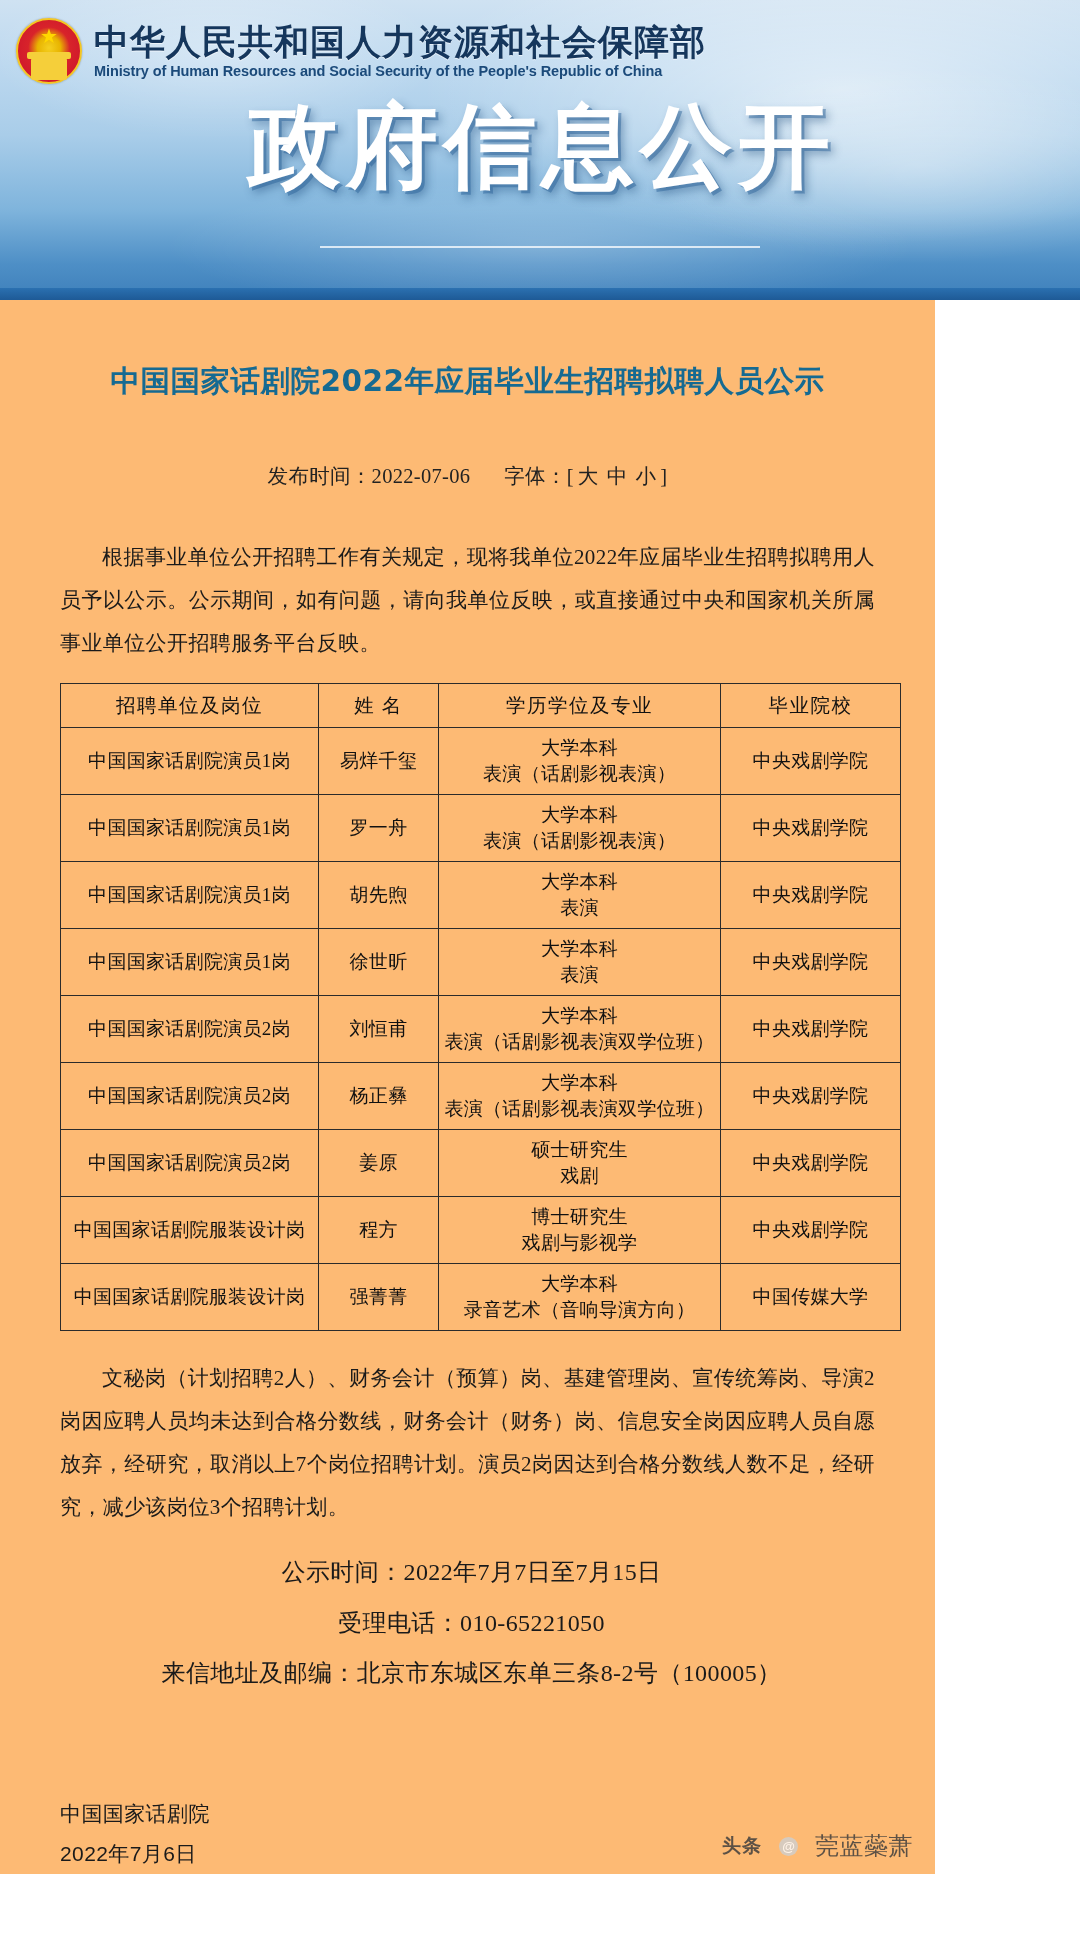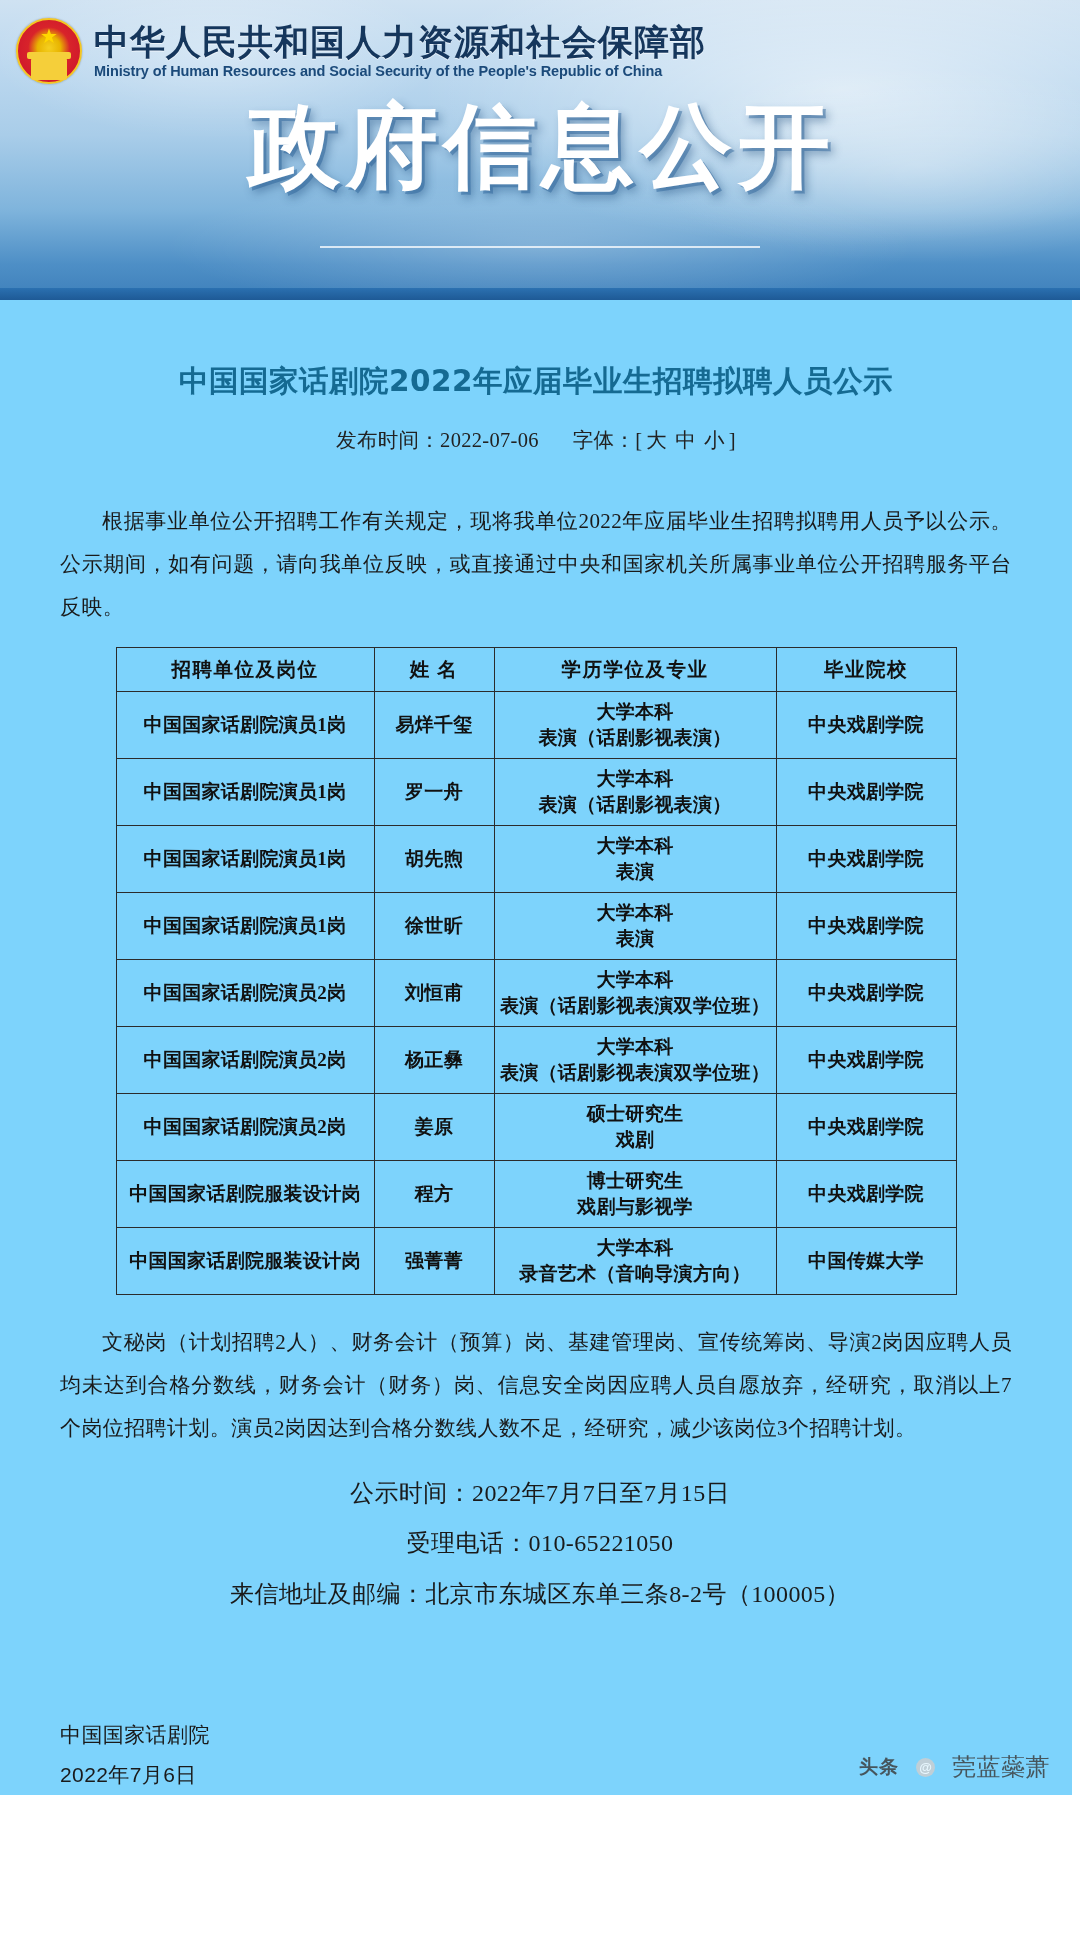--- a/index.html
+++ b/index.html
@@ -119,40 +119,40 @@
     transform: translateX(-50%);
     bottom: 52px;
     width: 440px;
     height: 2px;
     background: rgba(255,255,255,0.75);
   }
 
   
   .doc {
     position: relative;
-    width: 1072px;
+    width: 935px;
     padding: 0 0 0 0;
-    background: #7dd3fc;
+    background: #fdba74;
   }
   .doc-inner {
     padding: 62px 60px 0 60px;
   }
 
   .doc-title {
     text-align: center;
     font-size: 29.5px;
     font-weight: bold;
     color: #156a92;
     letter-spacing: 0.5px;
     line-height: 1.35;
     font-family: "DejaVu Sans", "Liberation Sans", sans-serif;
   }
 
   .meta-line {
-    margin-top: 24px;
+    margin-top: 60px;
     text-align: center;
     font-size: 20.5px;
     color: #222222;
     font-family: "Liberation Serif", "DejaVu Serif", serif;
     letter-spacing: 0.3px;
   }
   .meta-line .meta-gap { display: inline-block; width: 34px; }
   .meta-line .fs-opt { padding: 0 4px; }
 
   .para {
@@ -173,21 +173,21 @@
     border-collapse: collapse;
     table-layout: fixed;
     font-family: "Liberation Serif", "DejaVu Serif", serif;
   }
   .pub-table th,
   .pub-table td {
     border: 1px solid #2b2b2b;
     text-align: center;
     vertical-align: middle;
     color: #111111;
-    font-weight: bold;
+    font-weight: normal;
     padding: 7px 0;
   }
   .pub-table th {
     height: 44px;
     font-size: 19.5px;
     letter-spacing: 1.5px;
   }
   .pub-table td {
     height: 62px;
     font-size: 19px;

